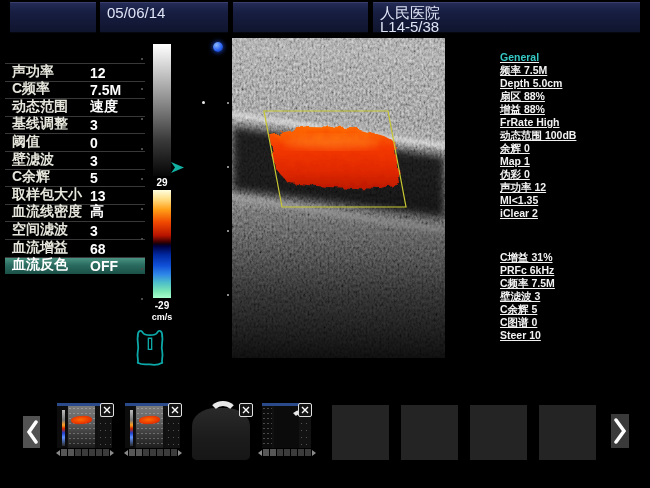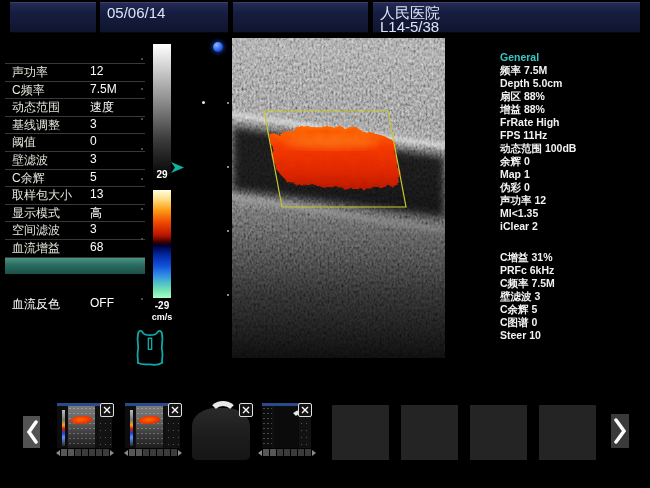--- a/index.html
+++ b/index.html
@@ -11,50 +11,50 @@
         border-top:1px solid #39406e;border-bottom:1px solid #05070f;}
   .tseg .tl{display:block;font-family:Liberation Sans, sans-serif;font-size:15px;
             line-height:13px;color:#dfe4f5;padding-left:7px;padding-top:1px;white-space:nowrap;}
   .ts1{left:10px;width:86px;}
   .ts2{left:100px;width:128px;padding-top:2px;}
   .ts3{left:233px;width:135px;}
   .ts4{left:373px;width:267px;padding-top:2px;}
   
   .lp{position:absolute;left:5px;top:63px;width:140px;}
   .lp-row{height:17.6px;box-sizing:border-box;border-top:1px solid #383838;
-          display:flex;align-items:flex-start;font-size:12px;font-weight:400;}
+          display:flex;align-items:flex-end;font-size:14px;font-weight:700;}
   .lp-label{color:#e6e6dc;padding-left:7px;width:76px;letter-spacing:0;}
   .lp-value{color:#ffffff;padding-left:2px;}
   .lp-row.highlight{background:linear-gradient(180deg,#4a9383 0%,#2a6b5f 45%,#1b5047 100%);
           border-top:1px solid #383838;}
   .lp-row.highlight .lp-label,.lp-row.highlight .lp-value{color:#fff;margin-top:38px;}
   
   .graybar{position:absolute;left:153px;top:44px;width:18px;height:132px;
      background:linear-gradient(180deg,#ffffff 0%,#d8d8d8 15%,#909090 42%,#3c3c3c 72%,#050505 100%);}
   .colorbar{position:absolute;left:153px;top:190px;width:18px;height:108px;
      background:linear-gradient(180deg,#ffffe0 0%,#ffe08a 8%,#ffa018 18%,#f04800 30%,#b81400 42%,
        #400000 48%,#100010 50%,#000040 52%,#0028a0 60%,#1050d8 70%,#2f86e8 78%,#4ec0c8 86%,
        #7ce8b4 94%,#a8ffcc 100%);}
   .scale-txt{position:absolute;width:28px;text-align:center;color:#fff;font-size:10px;font-weight:700;}
-  .smax{left:148px;top:169px;}
+  .smax{left:148px;top:177px;}
   .smin{left:148px;top:300px;}
   .sunit{left:146px;top:312px;width:32px;font-size:9px;}
   .tickdot{position:absolute;width:2px;height:2px;background:#4a4a4a;}
   .depthdot{position:absolute;width:2px;height:2px;background:#8a8a8a;left:227px;}
   .focusdot{position:absolute;width:3px;height:3px;border-radius:50%;background:#e8e8e8;left:202px;top:101px;}
   .bluedot{position:absolute;left:213px;top:42px;width:10px;height:10px;border-radius:50%;
      background:radial-gradient(circle at 35% 30%,#8cb8ff 0%,#2a62f2 55%,#0a2a90 100%);
      box-shadow:0 0 4px 1px rgba(40,90,255,.6);}
   .tealptr{position:absolute;left:170px;top:160px;}
   .bodymark{position:absolute;left:130px;top:326px;}
   
   .uswrap{position:absolute;left:232px;top:38px;width:213px;height:320px;background:#000;}
   
   .rp{position:absolute;left:500px;width:148px;color:#f2f2f2;font-size:10.5px;
-      font-weight:700;line-height:13px;}
+      font-weight:700;line-height:13px;text-decoration:underline;}
   .rp1{top:51px;} .rp2{top:251px;}
   .rp-h{color:#35c8c4;}
   
   .navbtn{position:absolute;display:flex;align-items:center;justify-content:center;}
   .prev{left:23px;top:416px;width:17px;height:32px;background:#525252;}
   .next{left:611px;top:414px;width:18px;height:34px;background:#3a3a3a;}
   .thumb{position:absolute;top:403px;height:45px;background:#101010;box-sizing:border-box;}
   .th1{left:57px;width:55px;} .th2{left:125px;width:55px;}
   .th4{left:262px;width:49px;}
   .th-blue{position:absolute;top:0;left:0;right:0;height:3px;background:#2a4a8a;}
@@ -145,21 +145,21 @@
         <span class="lp-label">C余辉</span>
         <span class="lp-value">5</span>
       </div>
 
       <div class="lp-row">
         <span class="lp-label">取样包大小</span>
         <span class="lp-value">13</span>
       </div>
 
       <div class="lp-row">
-        <span class="lp-label">显示模式</span>
+        <span class="lp-label">血流线密度</span>
         <span class="lp-value">高</span>
       </div>
 
       <div class="lp-row">
         <span class="lp-label">空间滤波</span>
         <span class="lp-value">3</span>
       </div>
 
       <div class="lp-row">
         <span class="lp-label">血流增益</span>
@@ -273,21 +273,20 @@
 
   <div class="rp rp1">
     <div class="rp-h">General</div>
     <div>
 
     <div class="rp-line">频率 7.5M</div>
         <div class="rp-line">Depth 5.0cm</div>
         <div class="rp-line">扇区 88%</div>
         <div class="rp-line">增益 88%</div>
         <div class="rp-line">FrRate High</div>
-        <div class="rp-line">FPS 11Hz</div>
         <div class="rp-line">动态范围 100dB</div>
         <div class="rp-line">余辉 0</div>
         <div class="rp-line">Map 1</div>
         <div class="rp-line">伪彩 0</div>
         <div class="rp-line">声功率 12</div>
         <div class="rp-line">MI&lt;1.35</div>
         <div class="rp-line">iClear 2</div>
       </div>
   </div>
   <div class="rp rp2">

